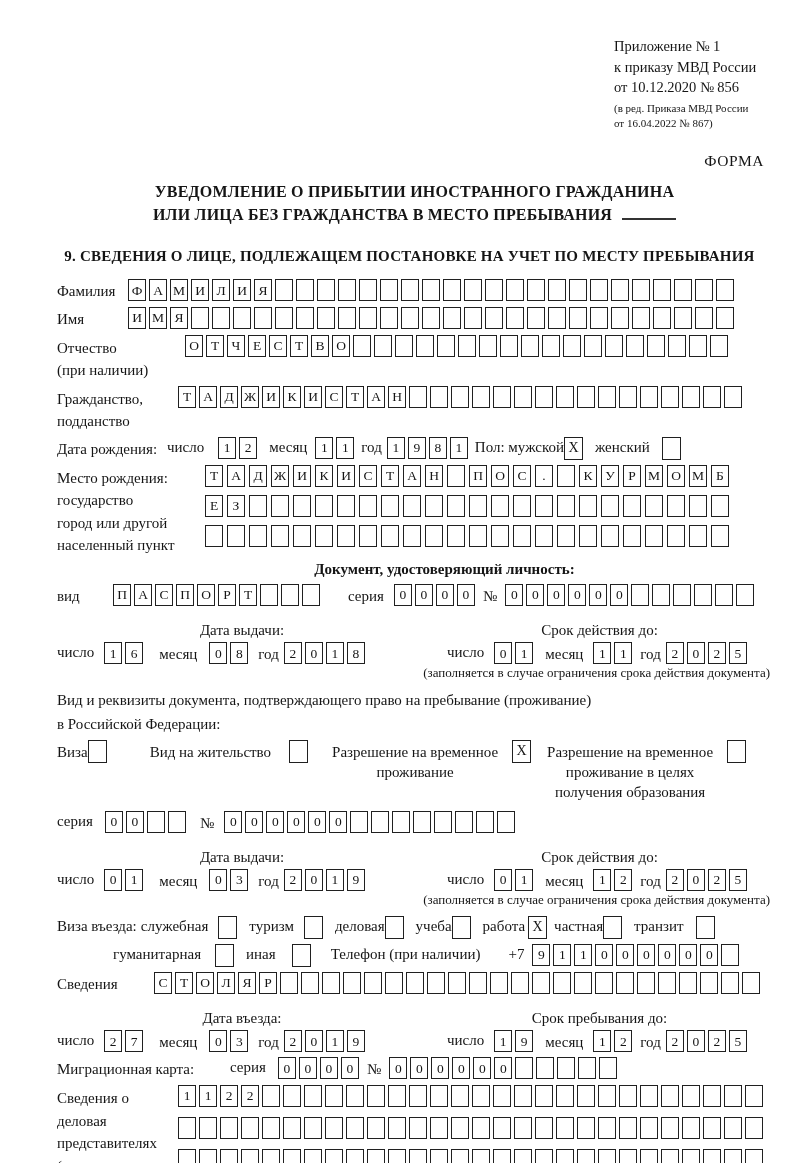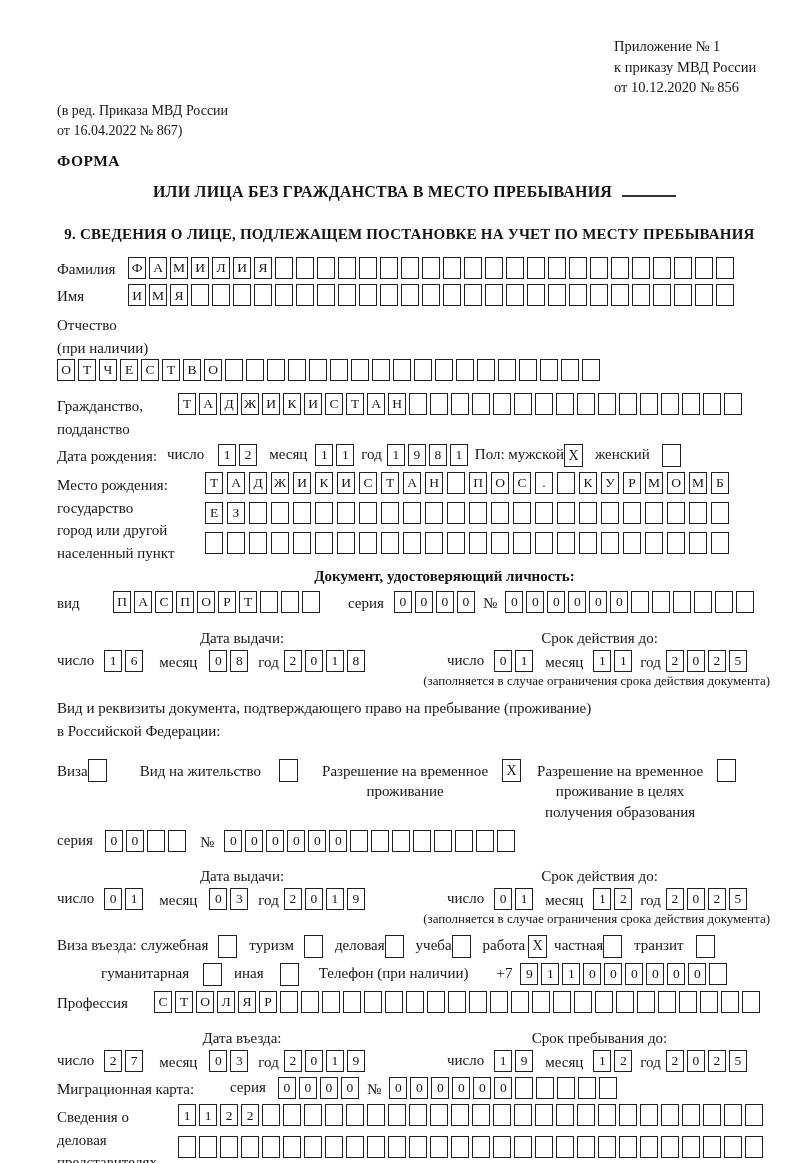--- a/index.html
+++ b/index.html
@@ -3,22 +3,22 @@
 <meta charset="utf-8">
 <style>
   html,body{margin:0;padding:0;background:#ffffff;}
   .page{
     width:800px;height:1163px;box-sizing:border-box;
     padding:36px 28px 10px 57px;
     font-family:"Liberation Serif","DejaVu Serif",serif;
     color:#151515;background:#ffffff;overflow:hidden;
   }
   .appendix{margin-left:557px;font-size:14.5px;line-height:1.42;}
-  .appendix-note{font-size:14px;line-height:1.42;margin-top:3px;}
-  .form-word{font-weight:bold;font-size:15.5px;margin:12px 8px 0 0;letter-spacing:.5px;}
+  .appendix-note{margin-left:557px;font-size:11px;line-height:1.42;margin-top:3px;}
+  .form-word{text-align:right;font-weight:normal;font-size:15.5px;margin:20px 8px 0 0;letter-spacing:.5px;}
   .title{ text-align:center;font-weight:bold;font-size:16px;line-height:1.45;margin-top:10px;letter-spacing:.2px;}
   .title .blank{display:inline-block;width:54px;border-bottom:2px solid #333;height:14px;margin-left:10px;}
   .section-head{font-weight:bold;font-size:15px;margin:22px 0 14px -10px;text-align:center;letter-spacing:.2px;}
   .row{display:flex;align-items:flex-start;margin-bottom:5px;}
   .lbl{font-size:15px;padding-top:2px;flex:0 0 auto;line-height:1.38;}
   .boxes{display:flex;gap:3px;flex:0 0 auto;}
   .cell{
     width:16px;height:20px;border:1.5px solid #202020;background:#fff;
     display:flex;align-items:center;justify-content:center;
     font-size:13.5px;flex:0 0 auto;line-height:1;
@@ -45,20 +45,21 @@
     <div>к приказу МВД России</div>
     <div>от 10.12.2020 № 856</div>
   </div>
   <div class="appendix-note">
     <div>(в ред. Приказа МВД России</div>
     <div>от 16.04.2022 № 867)</div>
   </div>
   <div class="form-word">ФОРМА</div>
 
   <div class="title">
+    <div>УВЕДОМЛЕНИЕ О ПРИБЫТИИ ИНОСТРАННОГО ГРАЖДАНИНА</div>
     <div><span>ИЛИ ЛИЦА БЕЗ ГРАЖДАНСТВА В МЕСТО ПРЕБЫВАНИЯ</span><span class="blank"></span></div>
   </div>
 
   <div class="section-head">9. СВЕДЕНИЯ О ЛИЦЕ, ПОДЛЕЖАЩЕМ ПОСТАНОВКЕ НА УЧЕТ ПО МЕСТУ ПРЕБЫВАНИЯ</div>
 
   <div class="row">
     <div class="lbl" style="width:71px;">Фамилия</div>
     <div class="boxes">
         <span class="cell">Ф</span>
         <span class="cell">А</span>
@@ -120,21 +121,21 @@
         <span class="cell"></span>
         <span class="cell"></span>
         <span class="cell"></span>
         <span class="cell"></span>
         <span class="cell"></span>
         <span class="cell"></span>
         <span class="cell"></span>
       </div>
   </div>
 
-  <div class="row" style="margin-bottom:12px;flex-direction:column;">
+  <div class="row" style="margin-bottom:4px;">
     <div class="lbl stack" style="width:128px;">
       <div>Отчество</div>
       <div>(при наличии)</div>
     </div>
     <div class="boxes">
         <span class="cell">О</span>
         <span class="cell">Т</span>
         <span class="cell">Ч</span>
         <span class="cell">Е</span>
         <span class="cell">С</span>
@@ -396,28 +397,28 @@
           <span class="cell">2</span>
           <span class="cell">0</span>
           <span class="cell">2</span>
           <span class="cell">5</span>
         </div>
     </div>
   </div>
   <div class="note">(заполняется в случае ограничения срока действия документа)</div>
 
   <div class="plain">Вид и реквизиты документа, подтверждающего право на пребывание (проживание)</div>
-  <div class="plain" style="margin-bottom:16px;">в Российской Федерации:</div>
+  <div class="plain" style="margin-bottom:4px;">в Российской Федерации:</div>
 
   <div class="row" style="margin-bottom:8px;">
     <div class="choice-lbl">Виза</div>
     <div class="boxes cb">
         <span class="cell"></span>
       </div>
-    <div class="choice-lbl" style="margin-left:33px;">Вид на жительство</div>
+    <div class="choice-lbl" style="margin-left:43px;">Вид на жительство</div>
     <div class="boxes cb" style="margin-left:18px;">
         <span class="cell"></span>
       </div>
     <div class="choice-lbl" style="margin-left:24px;">
       <div>Разрешение на временное</div>
       <div>проживание</div>
     </div>
     <div class="boxes cb" style="margin-left:14px;">
         <span class="cell">X</span>
       </div>
@@ -530,21 +531,21 @@
     <div class="boxes cb">
         <span class="cell"></span>
       </div>
     <div class="w ml">транзит</div>
     <div class="boxes cb" style="margin-left:12px;">
         <span class="cell"></span>
       </div>
   </div>
 
   <div class="row">
-    <div class="w" style="margin-left:44px;font-family:Liberation Serif, serif;">гуманитарная</div>
+    <div class="w" style="margin-left:56px;font-family:Liberation Serif, serif;">гуманитарная</div>
     <div class="boxes cb" style="margin-left:14px;">
         <span class="cell"></span>
       </div>
     <div class="w ml">иная</div>
     <div class="boxes cb" style="margin-left:16px;">
         <span class="cell"></span>
       </div>
     <div class="w" style="margin-left:20px;">Телефон (при наличии)</div>
     <div class="w" style="margin-left:28px;margin-right:8px;">+7</div>
     <div class="boxes">
@@ -555,21 +556,21 @@
         <span class="cell">0</span>
         <span class="cell">0</span>
         <span class="cell">0</span>
         <span class="cell">0</span>
         <span class="cell">0</span>
         <span class="cell"></span>
       </div>
   </div>
 
   <div class="row">
-    <div class="lbl" style="width:97px;">Профессия</div>
+    <div class="lbl" style="width:97px;">Сведения</div>
     <div class="boxes">
         <span class="cell">С</span>
         <span class="cell">Т</span>
         <span class="cell">О</span>
         <span class="cell">Л</span>
         <span class="cell">Я</span>
         <span class="cell">Р</span>
         <span class="cell"></span>
         <span class="cell"></span>
         <span class="cell"></span>

